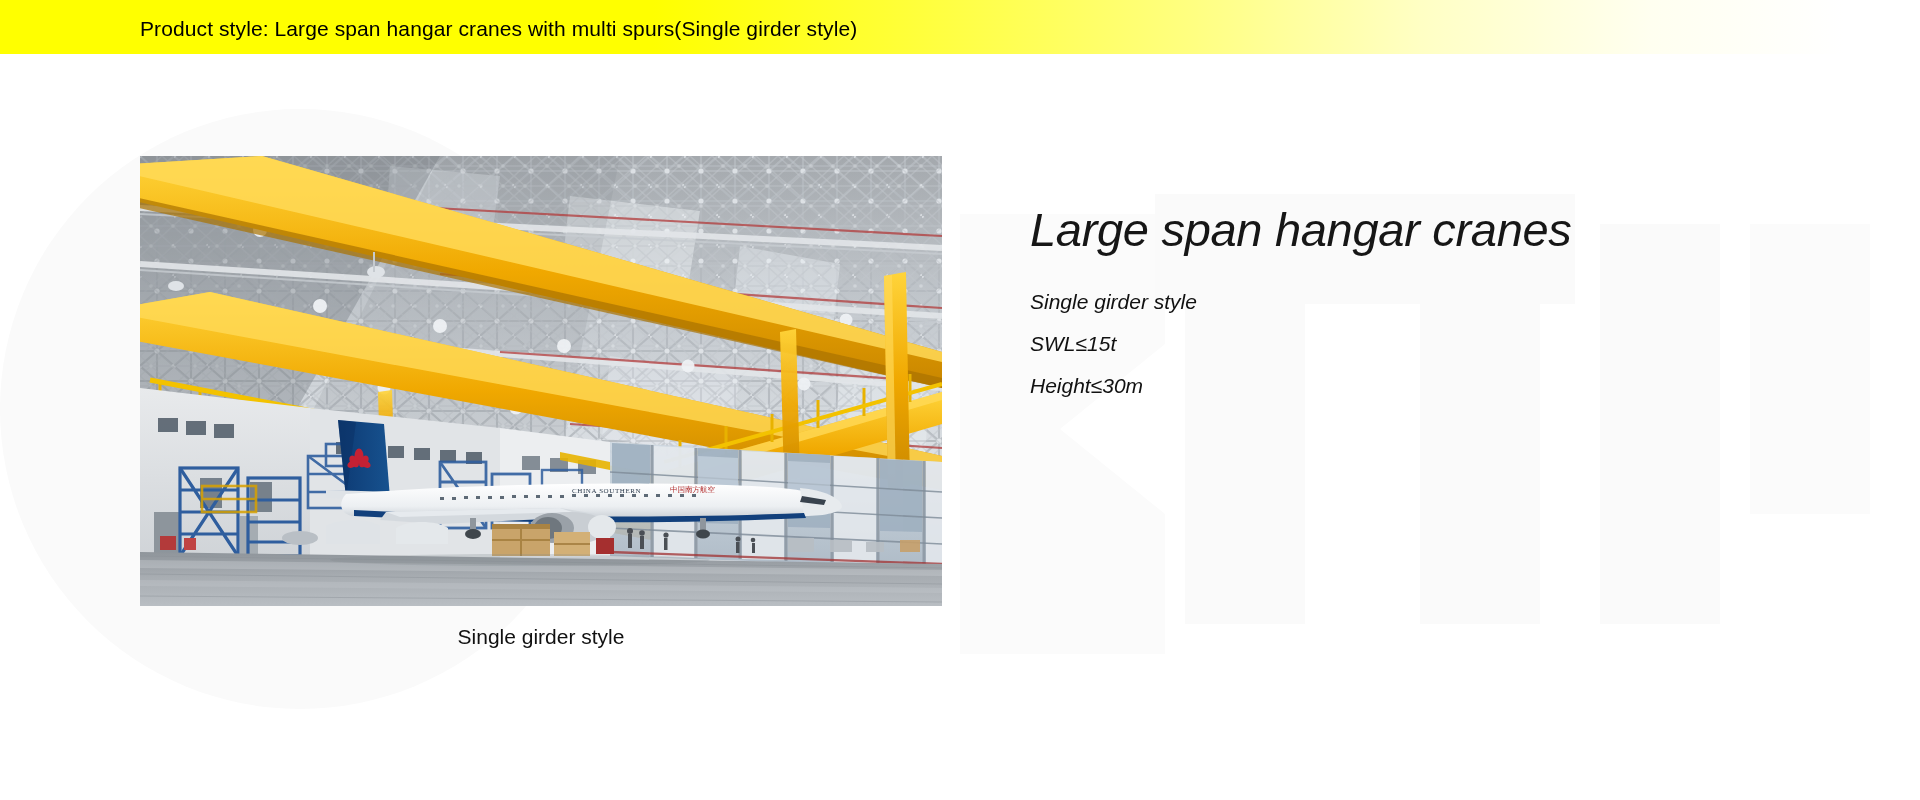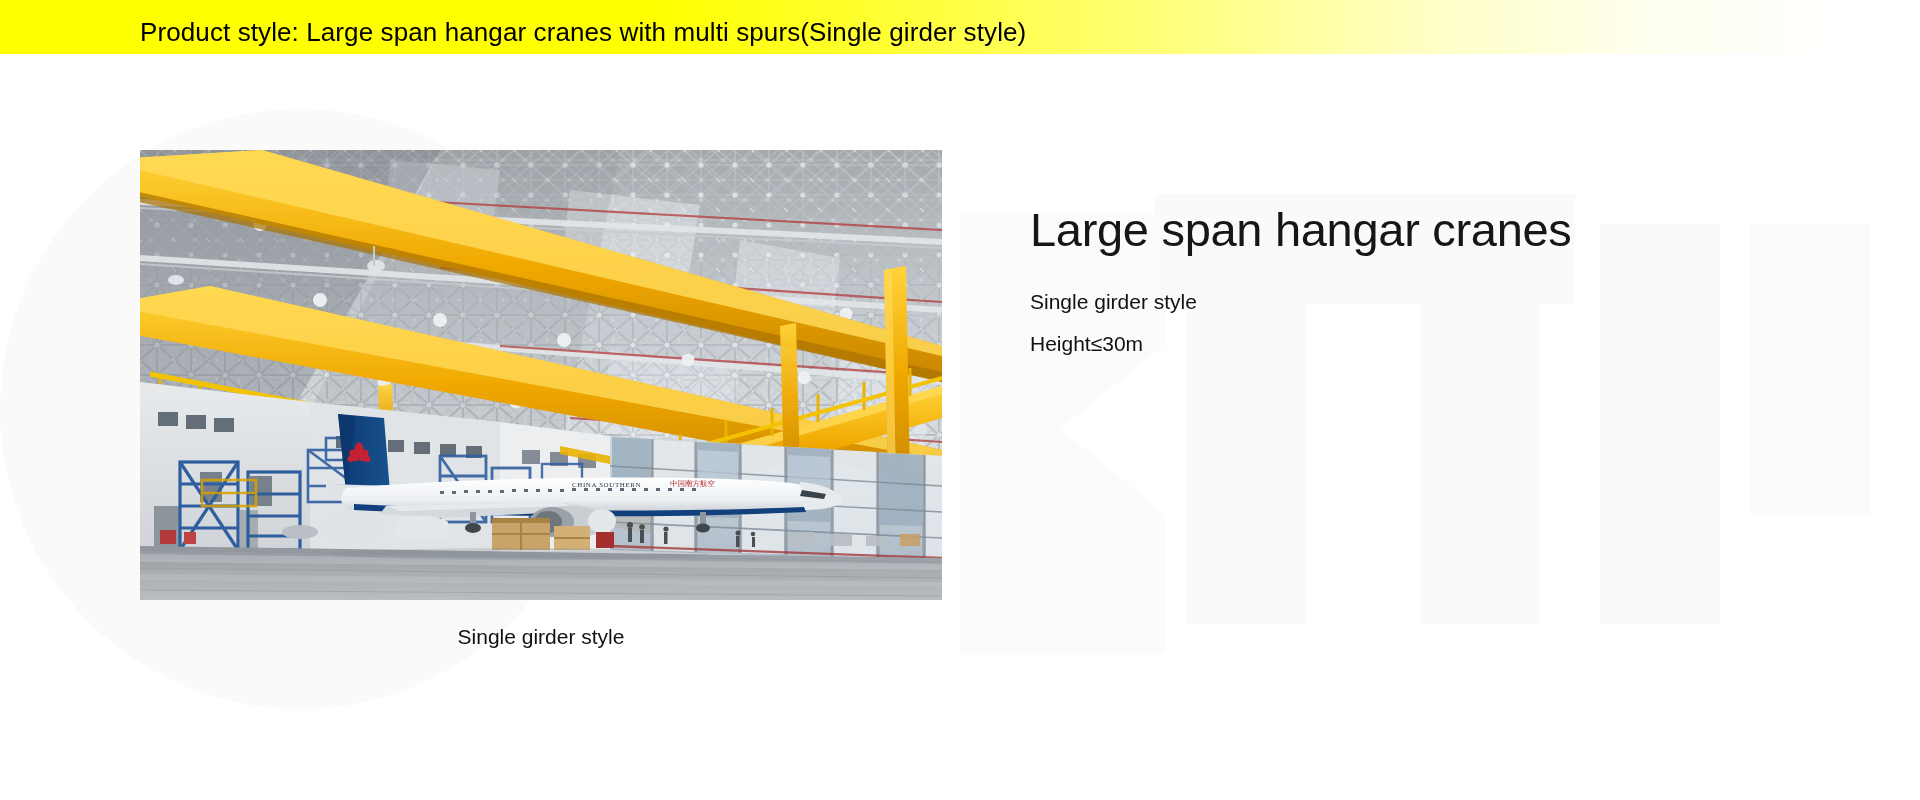--- a/index.html
+++ b/index.html
@@ -24,40 +24,40 @@
     width: 1920px;
     height: 54px;
     background: linear-gradient(to right,
         #ffff00 0%, #ffff00 34%, #ffff33 46%,
         #ffff80 62%, #ffffc4 74%, #fffff0 86%, #ffffff 96%);
   }
   .header-text {
     position: absolute;
     left: 140px;
     top: 17px;
-    font-size: 26px;
+    font-size: 21px;
     color: #000000;
     white-space: nowrap;
     letter-spacing: 0.1px;
   }
 
   
   .watermark {
     position: absolute;
     left: 0; top: 54px;
     width: 1920px;
     height: 746px;
     pointer-events: none;
   }
 
   
   .photo-frame {
     position: absolute;
     left: 140px;
-    top: 150px;
+    top: 156px;
     width: 802px;
     height: 450px;
     overflow: hidden;
     background: #bef264;
   }
   .photo-frame svg { display: block; }
 
   .photo-caption {
     position: absolute;
     left: 140px;
@@ -67,20 +67,21 @@
     font-size: 21px;
     color: #111111;
   }
 
   
   .info-col {
     position: absolute;
     left: 1030px;
     top: 200px;
     width: 720px;
+    font-style: italic;
   }
   .info-title {
     font-size: 47px;
     line-height: 59px;
     font-weight: normal;
     color: #161616;
     letter-spacing: -0.3px;
   }
   .spec-list {
     margin-top: 22px;
@@ -511,17 +512,18 @@
   </div>
 
   <div class="photo-caption">Single girder style</div>
 
   <div class="info-col">
     <h1 class="info-title">
       <span>Large span hangar cranes</span><br>
     </h1>
     <ul class="spec-list">
       <li>Single girder style</li>
+      <li>SWL≤15t</li>
       <li>Height≤30m</li>
     </ul>
   </div>
 
 </div>
 
 </body></html>

